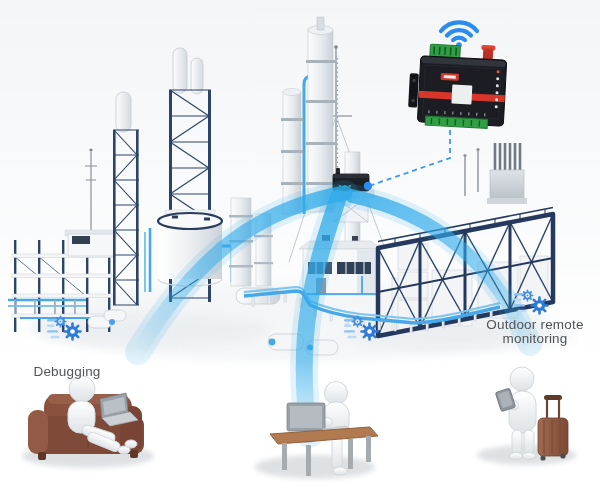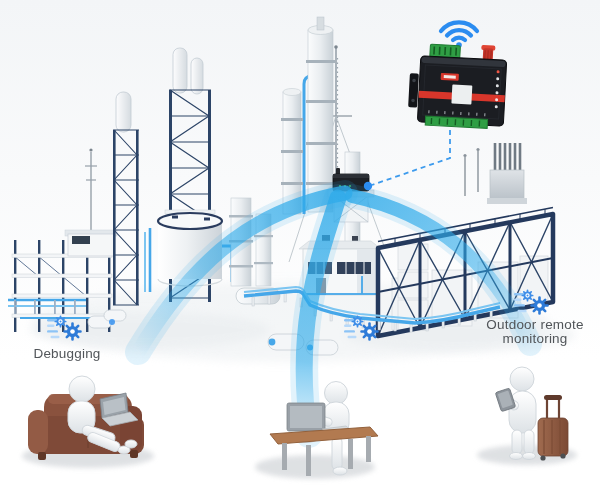--- a/index.html
+++ b/index.html
@@ -434,21 +434,21 @@
 <svg class="gear" style="left:47px;top:314px;" viewBox="0 0 37 30">
       <use href="#gearsIcon"></use>
     </svg>
 <svg class="gear" style="left:344px;top:314px;" viewBox="0 0 37 30">
       <use href="#gearsIcon"></use>
     </svg>
 <svg class="gear" style="left:514px;top:288px;" viewBox="0 0 37 30">
       <use href="#gearsIcon"></use>
     </svg>
 
-<div class="label" style="left:8px;top:347px;width:118px;">
+<div class="label" style="left:8px;top:365px;width:118px;">
   <span>Debugging</span>
 </div>
 <div class="label" style="left:466px;top:318px;width:138px;">
   <span>Outdoor remote</span>
   <span>monitoring</span>
 </div>
 
 </div>
 
 </body></html>

